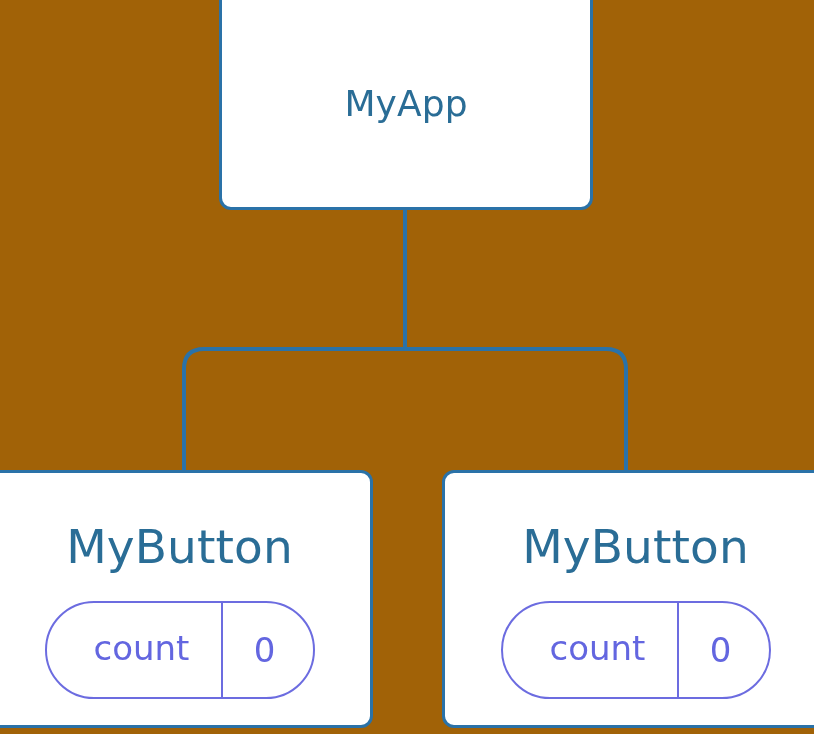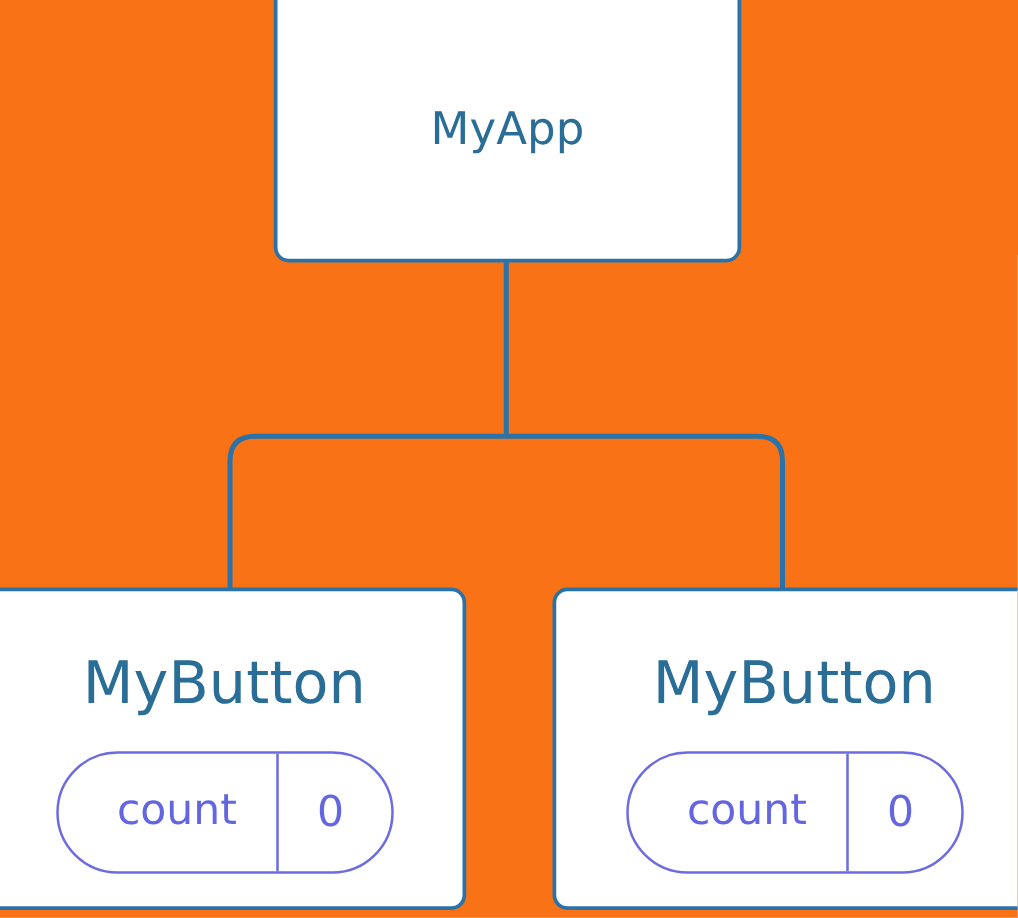--- a/index.html
+++ b/index.html
@@ -8,21 +8,21 @@
     padding: 0;
   }
   body {
     font-family: "DejaVu Sans", sans-serif;
   }
   #stage {
     position: relative;
     width: 814px;
     height: 734px;
     overflow: hidden;
-    background: #f97316;
+    background: #a16207;
   }
   #connectors {
     position: absolute;
     left: 0;
     top: 0;
     width: 814px;
     height: 734px;
     pointer-events: none;
   }
   .node {

